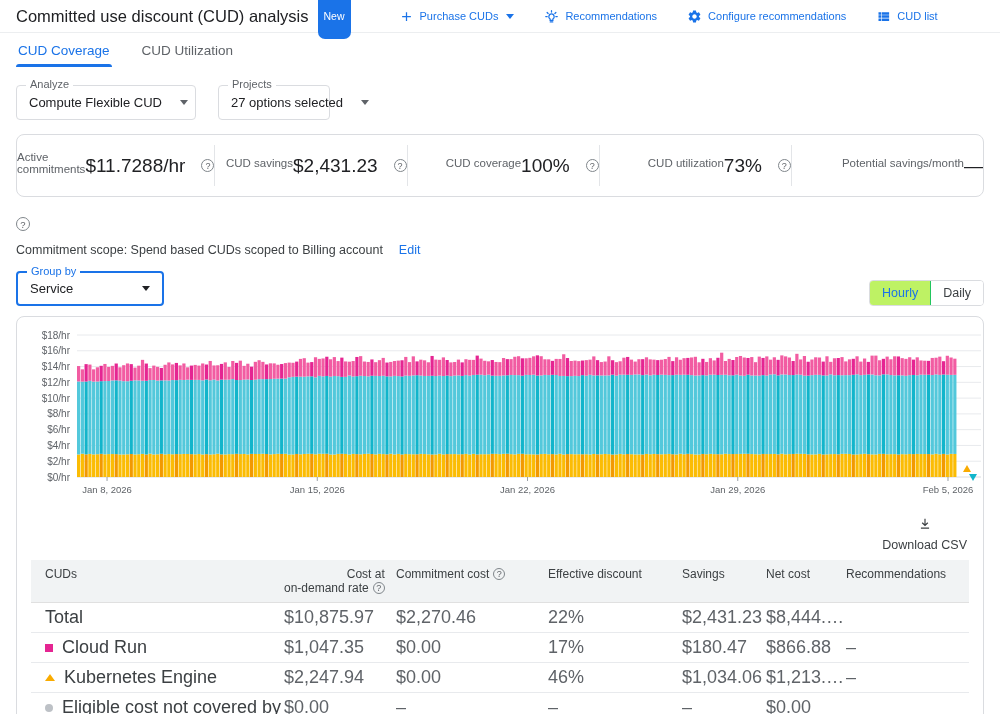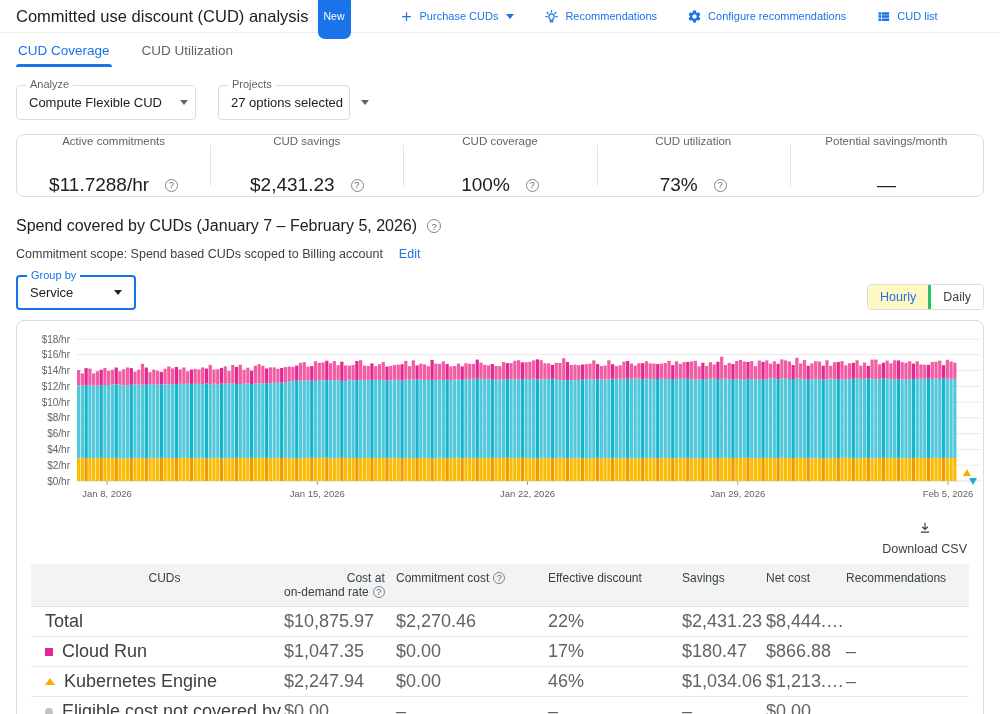--- a/index.html
+++ b/index.html
@@ -43,54 +43,54 @@
   }
   .mselect .val { font-size:13px; color:#202124; white-space:nowrap; }
   .sel-caret { width:0; height:0; border-left:4.5px solid transparent; border-right:4.5px solid transparent; border-top:5px solid #5f6368; margin-left:18px; }
   .mselect.focused { border:2px solid #1a73e8; }
   .mselect.focused .flabel { color:#1a73e8; }
   
   .stats {
     margin:2px 16px 0 16px; border:1px solid #dadce0; border-radius:8px;
     display:flex; height:63px; background:#fff;
   }
-  .stat { flex:1; display:flex; flex-direction:column; align-items:center; justify-content:space-between; position:relative; }
+  .stat { flex:1; display:flex; align-items:center; justify-content:flex-end; position:relative; }
   .stat + .stat::before { content:""; position:absolute; left:0; top:10px; bottom:10px; width:1px; background:#e3e5e8; }
   .stat .slabel { font-size:11.5px; color:#5f6368; margin-bottom:5px; }
   .stat .sval { font-size:19px; color:#202124; display:flex; align-items:center; gap:16px; }
   .help {
     display:inline-flex; align-items:center; justify-content:center;
     width:13px; height:13px; border:1px solid #80868b; border-radius:50%;
     font-size:9px; color:#5f6368; font-weight:400; cursor:pointer; flex:0 0 auto;
   }
   
   .sec-title { display:flex; align-items:center; gap:10px; margin:20px 16px 0 16px; font-size:16px; color:#202124; }
   .scope { margin:12px 16px 0 16px; font-size:12.5px; color:#3c4043; display:flex; gap:16px; align-items:center; }
   .link { color:#1a73e8; font-weight:500; cursor:pointer; }
   .controls { display:flex; align-items:flex-end; justify-content:space-between; margin:14px 16px 10px 16px; }
   
   .seg { display:flex; border:1px solid #dadce0; border-radius:4px; overflow:hidden; height:26px; }
   .seg-btn { padding:0 12px; font-size:12.5px; display:flex; align-items:center; color:#3c4043; background:#fff; cursor:pointer; border:none; font-family:"Liberation Sans", sans-serif; }
-  .seg-btn + .seg-btn { border-left:3px solid #22c55e; }
-  .seg-btn.active { background:#fef9c3; color:#1a73e8; font-weight:500; }
+  .seg-btn + .seg-btn { border-left:1px solid #22c55e; }
+  .seg-btn.active { background:#bef264; color:#1a73e8; font-weight:500; }
   
   .card {
     margin:0 16px; border:1px solid #dadce0; border-radius:8px; background:#fff;
     padding:12px 14px 14px 14px; height:414px;
   }
   .chart-wrap { width:100%; }
   .dl-row { display:flex; justify-content:flex-end; margin:6px 2px 8px 0; }
   .dl { display:inline-flex; align-items:center; gap:7px; font-size:12.5px; font-weight:500; color:#3c4043; cursor:pointer; background:none; border:none; font-family:"Liberation Sans", sans-serif;flex-direction:column; }
   
   table { width:100%; border-collapse:collapse; table-layout:fixed; }
   thead th {
     background:#f1f3f4; font-size:12px; font-weight:500; color:#3c4043;
     text-align:left; vertical-align:top; padding:7px 0 7px 0; border-bottom:1px solid #e0e0e0;
   }
-  thead th:first-child { padding-left:14px;text-align:center; }
+  thead th:first-child { padding-left:14px; }
   tbody td {
     font-size:18px; color:#5f6368; padding:4px 0; border-bottom:1px solid #e8eaed; white-space:nowrap;
     overflow:hidden; text-overflow:ellipsis;
   }
   tbody td:first-child { padding-left:14px; color:#3c4043; }
   .name-cell { display:flex; align-items:center; gap:9px; }
   .mk { display:inline-block; flex:0 0 auto; }
   .mk-square { width:8px; height:8px; }
   .mk-diamond { width:7px; height:7px; transform:rotate(45deg); }
   .mk-tri-dn { width:0; height:0; border-left:5px solid transparent; border-right:5px solid transparent; border-top:7px solid; }
@@ -146,21 +146,21 @@
         <span>CUD Utilization</span>
       </div>
   </div>
 
   <div class="filters">
     <div class="mselect" style="width:180px">
       <span class="flabel">Analyze</span>
       <span class="val">Compute Flexible CUD</span>
       <span class="sel-caret"></span>
     </div>
-    <div class="mselect" style="width:132px">
+    <div class="mselect" style="width:112px">
       <span class="flabel">Projects</span>
       <span class="val">27 options selected</span>
       <span class="sel-caret"></span>
     </div>
   </div>
 
   <div class="stats">
     <div class="stat">
       <div class="slabel">Active commitments</div>
       <div class="sval">
@@ -191,30 +191,29 @@
     </div>
     <div class="stat">
       <div class="slabel">Potential savings/month</div>
       <div class="sval">
           <span>—</span>
         </div>
     </div>
   </div>
 
   <div class="sec-title">
-    <span>Spend covered by CUDs (January 7 – February 5, 2026)</span>
     <span class="help" style="width:14px;height:14px;font-size:9.5px">?</span>
   </div>
   <div class="scope">
     <span>Commitment scope: Spend based CUDs scoped to Billing account</span>
     <span class="link">Edit</span>
   </div>
 
   <div class="controls">
-    <div class="mselect focused" style="width:120px">
+    <div class="mselect focused" style="width:148px">
       <span class="flabel">Group by</span>
       <span class="val">Service</span>
       <span class="sel-caret" style="border-top-color:#202124"></span>
     </div>
     <div class="seg">
       <button class="seg-btn active">Hourly</button>
       <button class="seg-btn">Daily</button>
     </div>
   </div>
 

